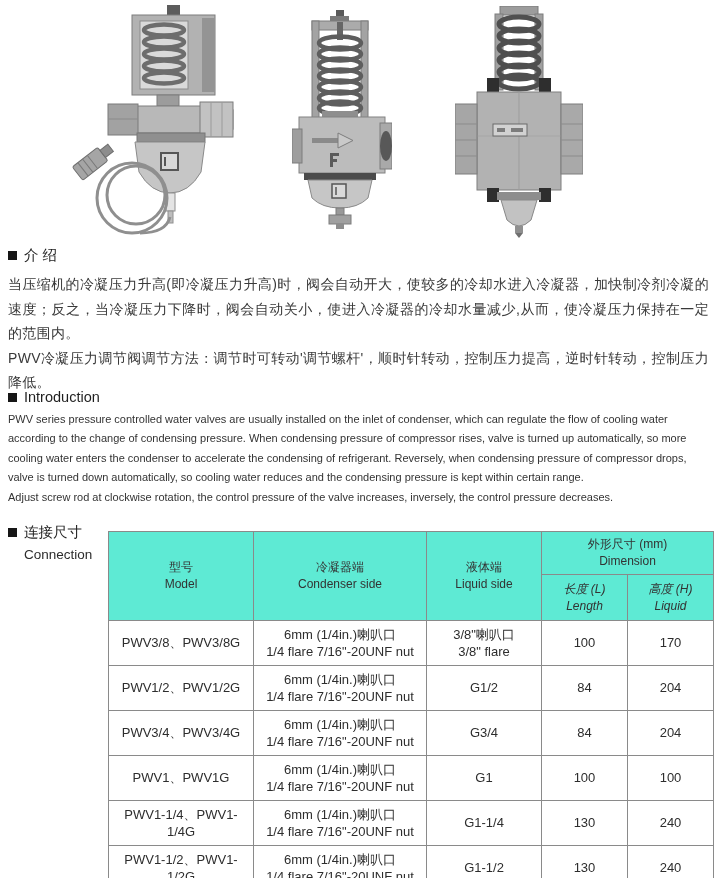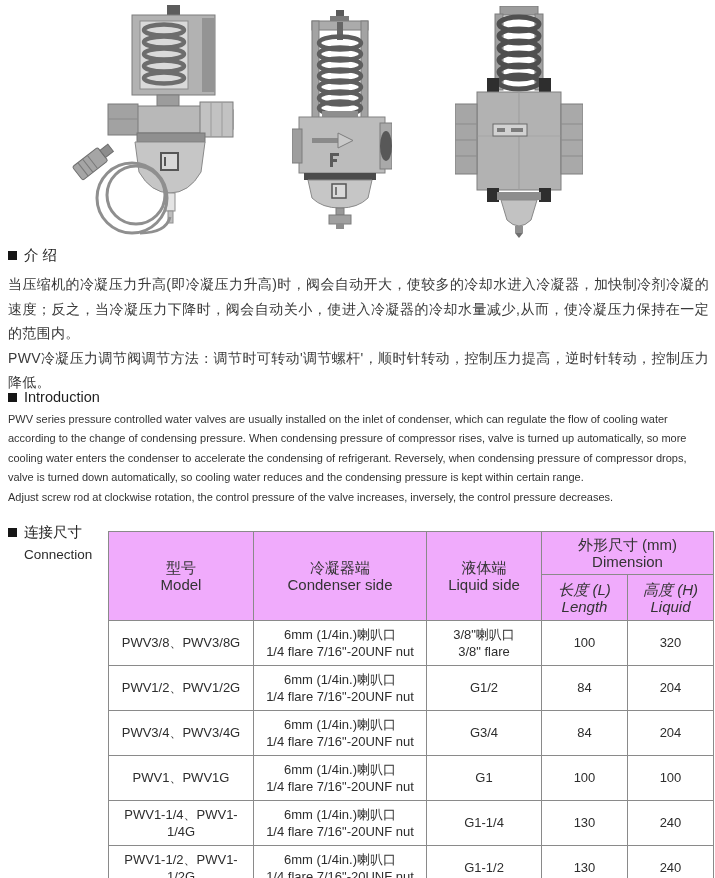--- a/index.html
+++ b/index.html
@@ -17,21 +17,21 @@
   #intro-cn{top:246px;}
   #intro-cn .sec-head{margin-bottom:7px;}
   #intro-en{top:389px;}
   
   #conn-label{position:absolute;left:8px;top:523px;}
   #conn-label .conn-en{font-size:13.5px;color:#2c2c2c;margin:4px 0 0 16px;}
   
   table.spec{position:absolute;left:108px;top:531px;width:606px;border-collapse:collapse;table-layout:fixed;}
   table.spec th,table.spec td{border:1px solid #8a8a8a;text-align:center;vertical-align:middle;
         padding:1px 2px;font-weight:normal;}
-  table.spec thead th{background:#f0abfc;font-size:15px;color:#333;line-height:17px;}
+  table.spec thead th{background:#5eead4;font-size:12px;color:#333;line-height:17px;}
   table.spec td{background:#ffffff;font-size:13px;color:#2d2d2d;line-height:17.5px;height:42px;}
   .h-dim{height:40px;}
   .h-sub{height:43px;font-style:italic;}
   .cell-line{display:block;}
 </style>
 </head>
 <body>
 
 <div class="page">
 
@@ -239,21 +239,21 @@
         <td>PWV3/8、PWV3/8G</td>
         <td>
           <span class="cell-line">6mm (1/4in.)喇叭口</span>
           <span class="cell-line">1/4 flare 7/16"-20UNF nut</span>
         </td>
         <td>
           <span class="cell-line">3/8"喇叭口</span>
           <span class="cell-line">3/8" flare</span>
         </td>
         <td>100</td>
-        <td>320</td>
+        <td>170</td>
       </tr>
       <tr>
         <td>PWV1/2、PWV1/2G</td>
         <td>
           <span class="cell-line">6mm (1/4in.)喇叭口</span>
           <span class="cell-line">1/4 flare 7/16"-20UNF nut</span>
         </td>
         <td>
           <span class="cell-line">G1/2</span>
           <span class="cell-line"></span>

